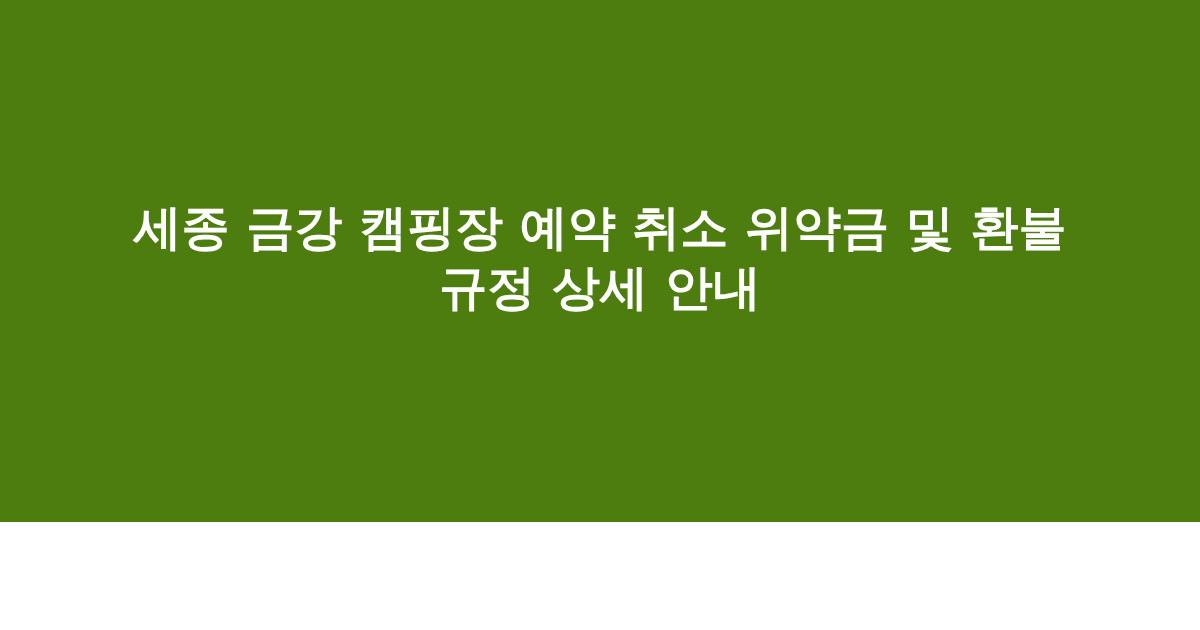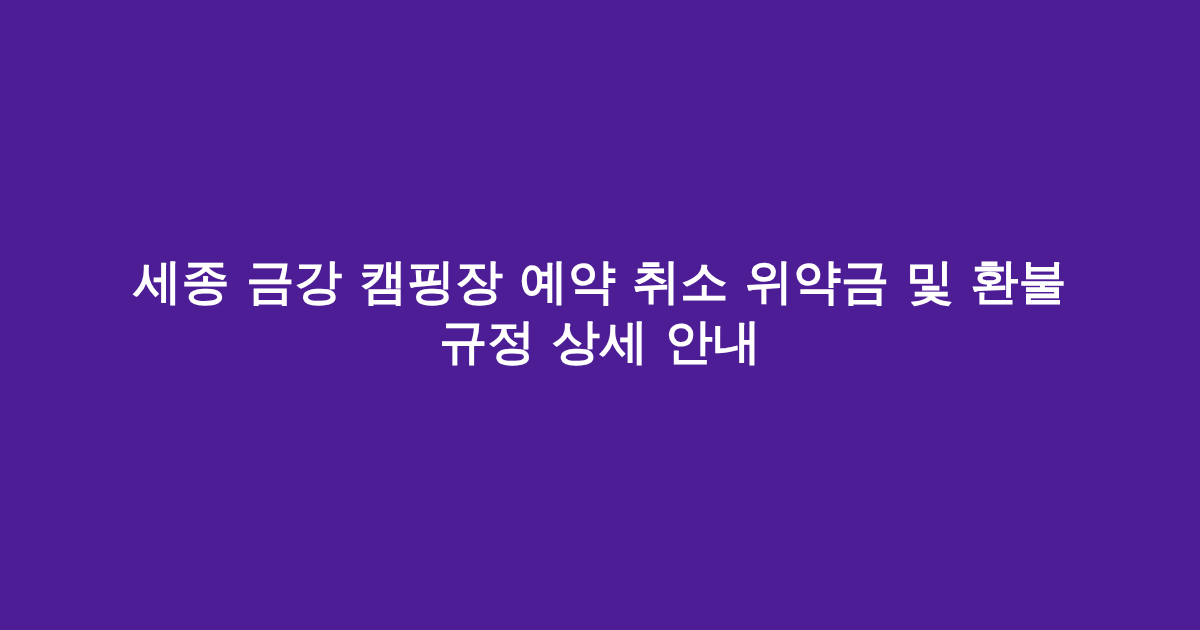--- a/index.html
+++ b/index.html
@@ -12,22 +12,22 @@
   }
 
   body {
     font-family: "DejaVu Sans", "Liberation Sans", sans-serif;
   }
 
   .og-card {
     position: relative;
     box-sizing: border-box;
     width: 1200px;
-    height: 630px;
-    background-color: #4c1d95;
+    height: 522px;
+    background-color: #4d7c0f;
     display: flex;
     align-items: center;
     justify-content: center;
   }
 
   .title-wrap {
     width: 1040px;
     max-width: 1040px;
     display: flex;
     align-items: center;

